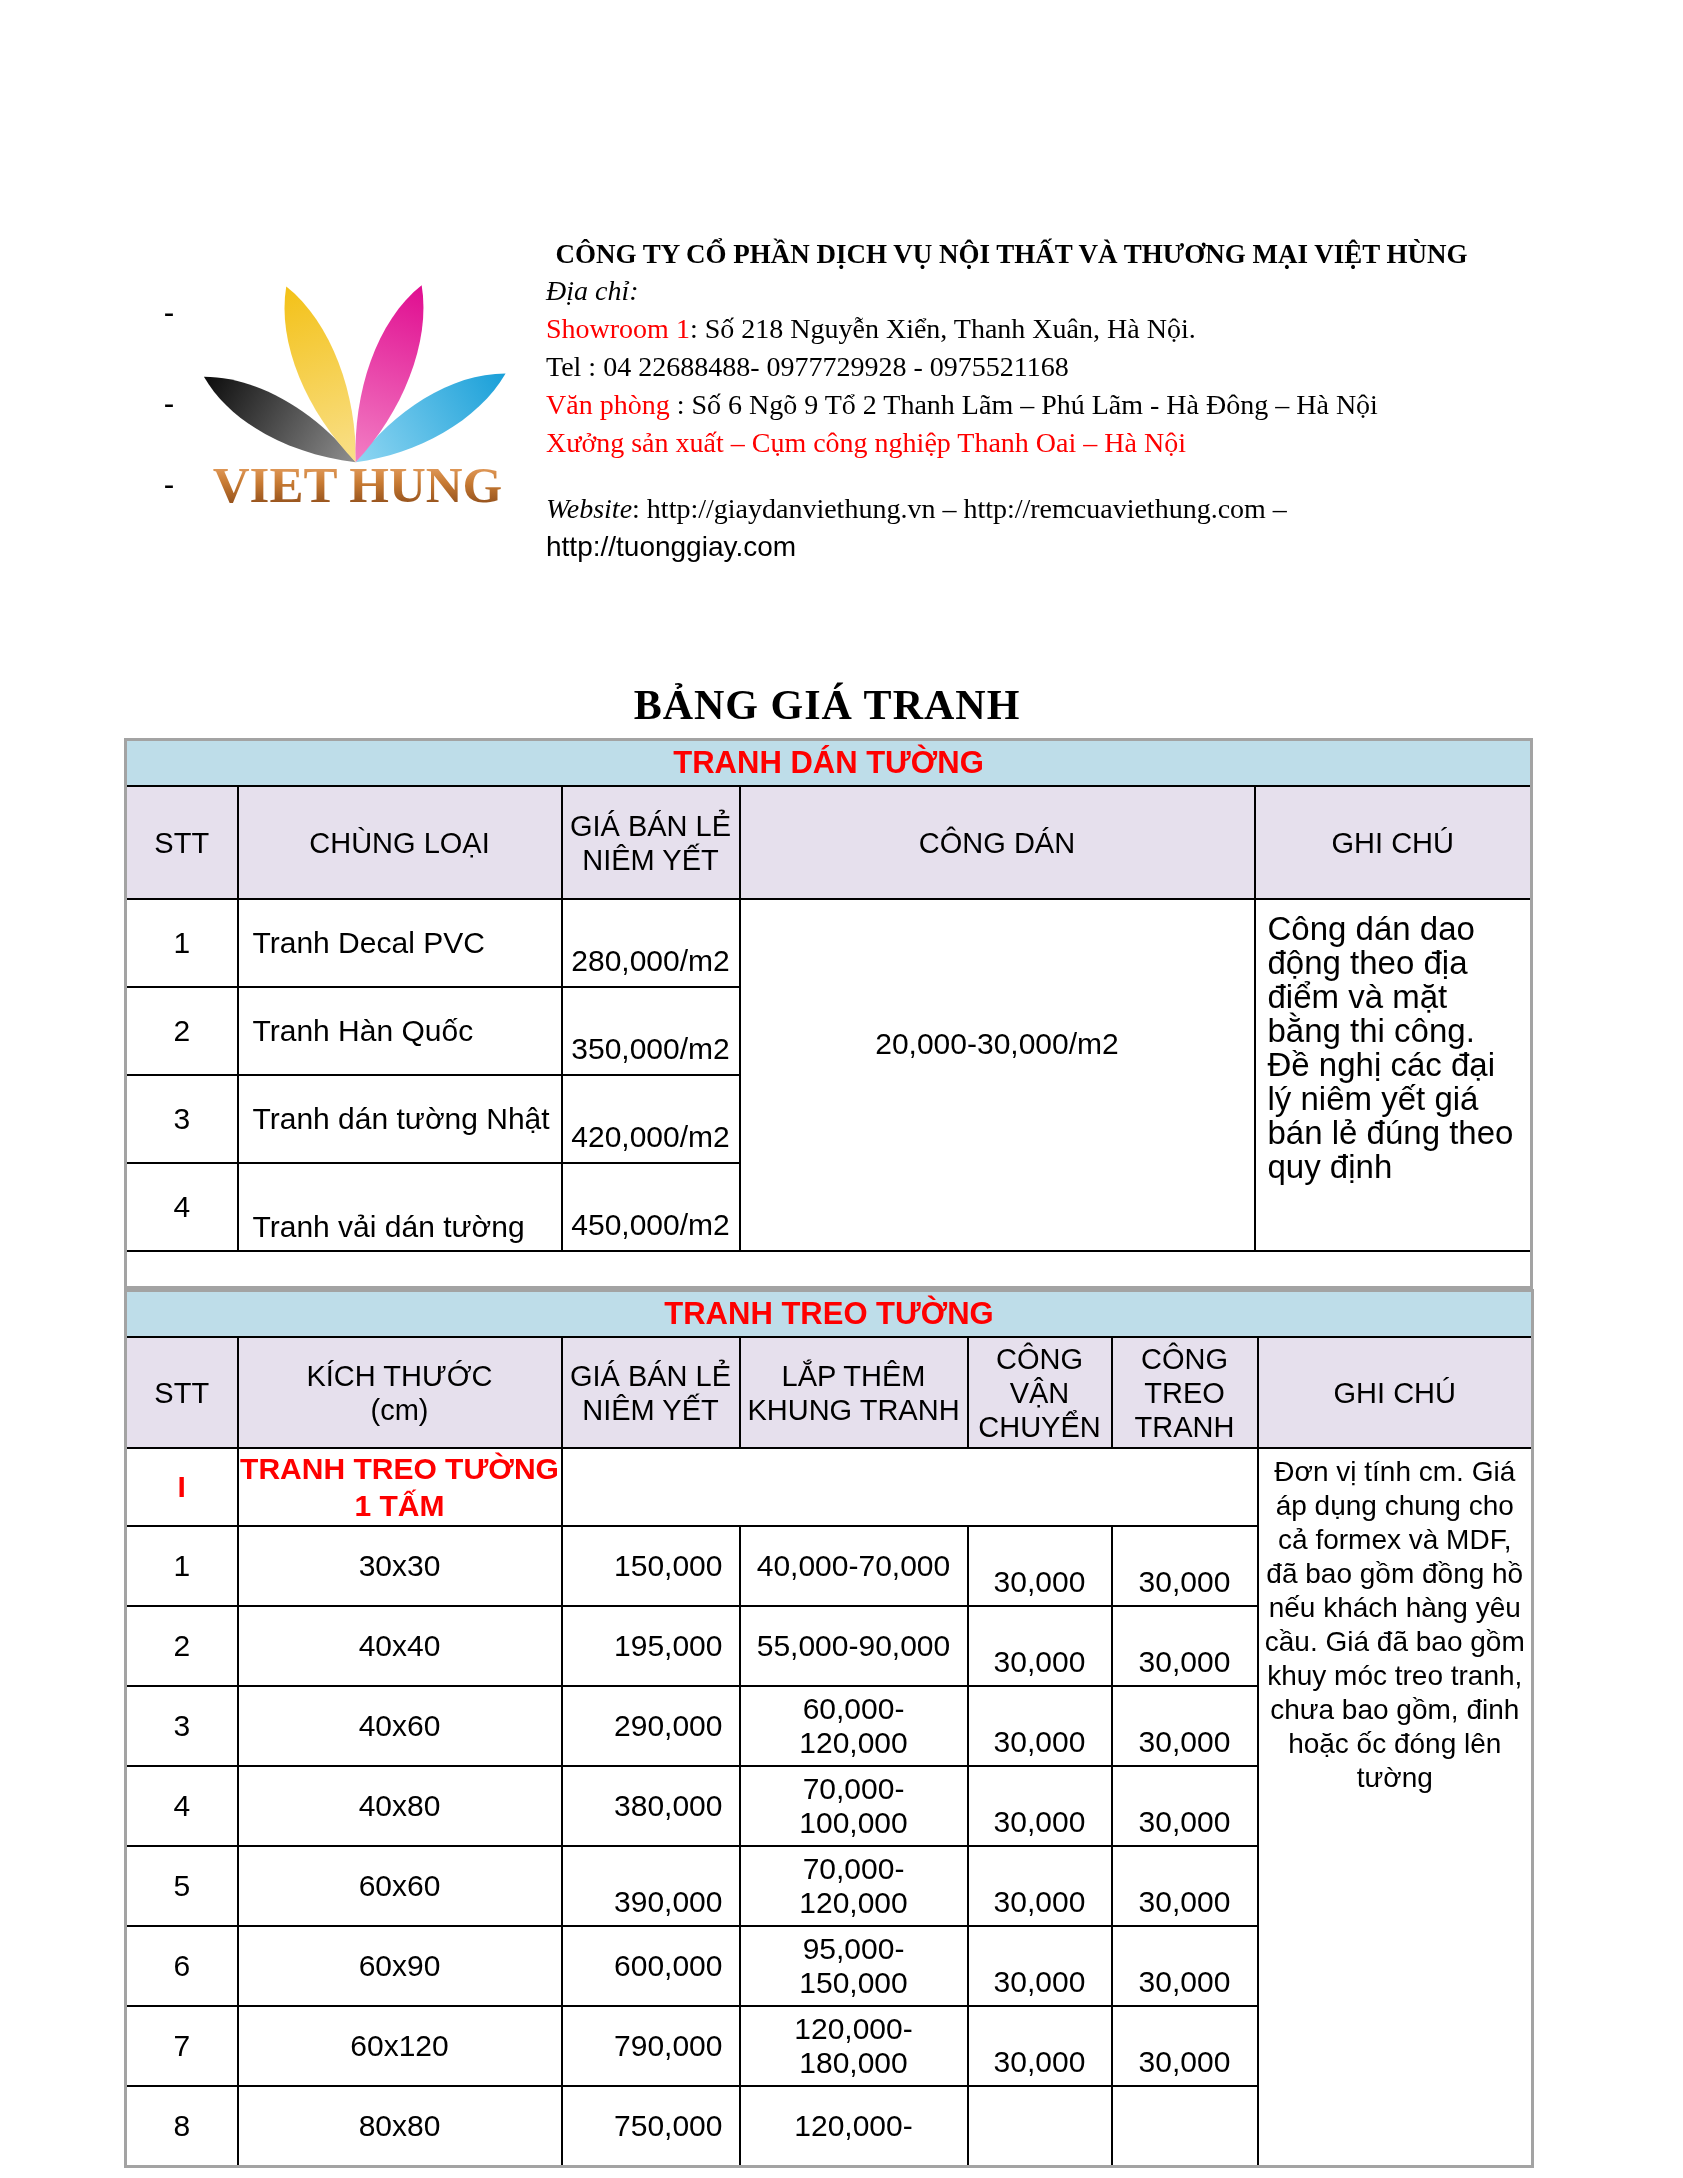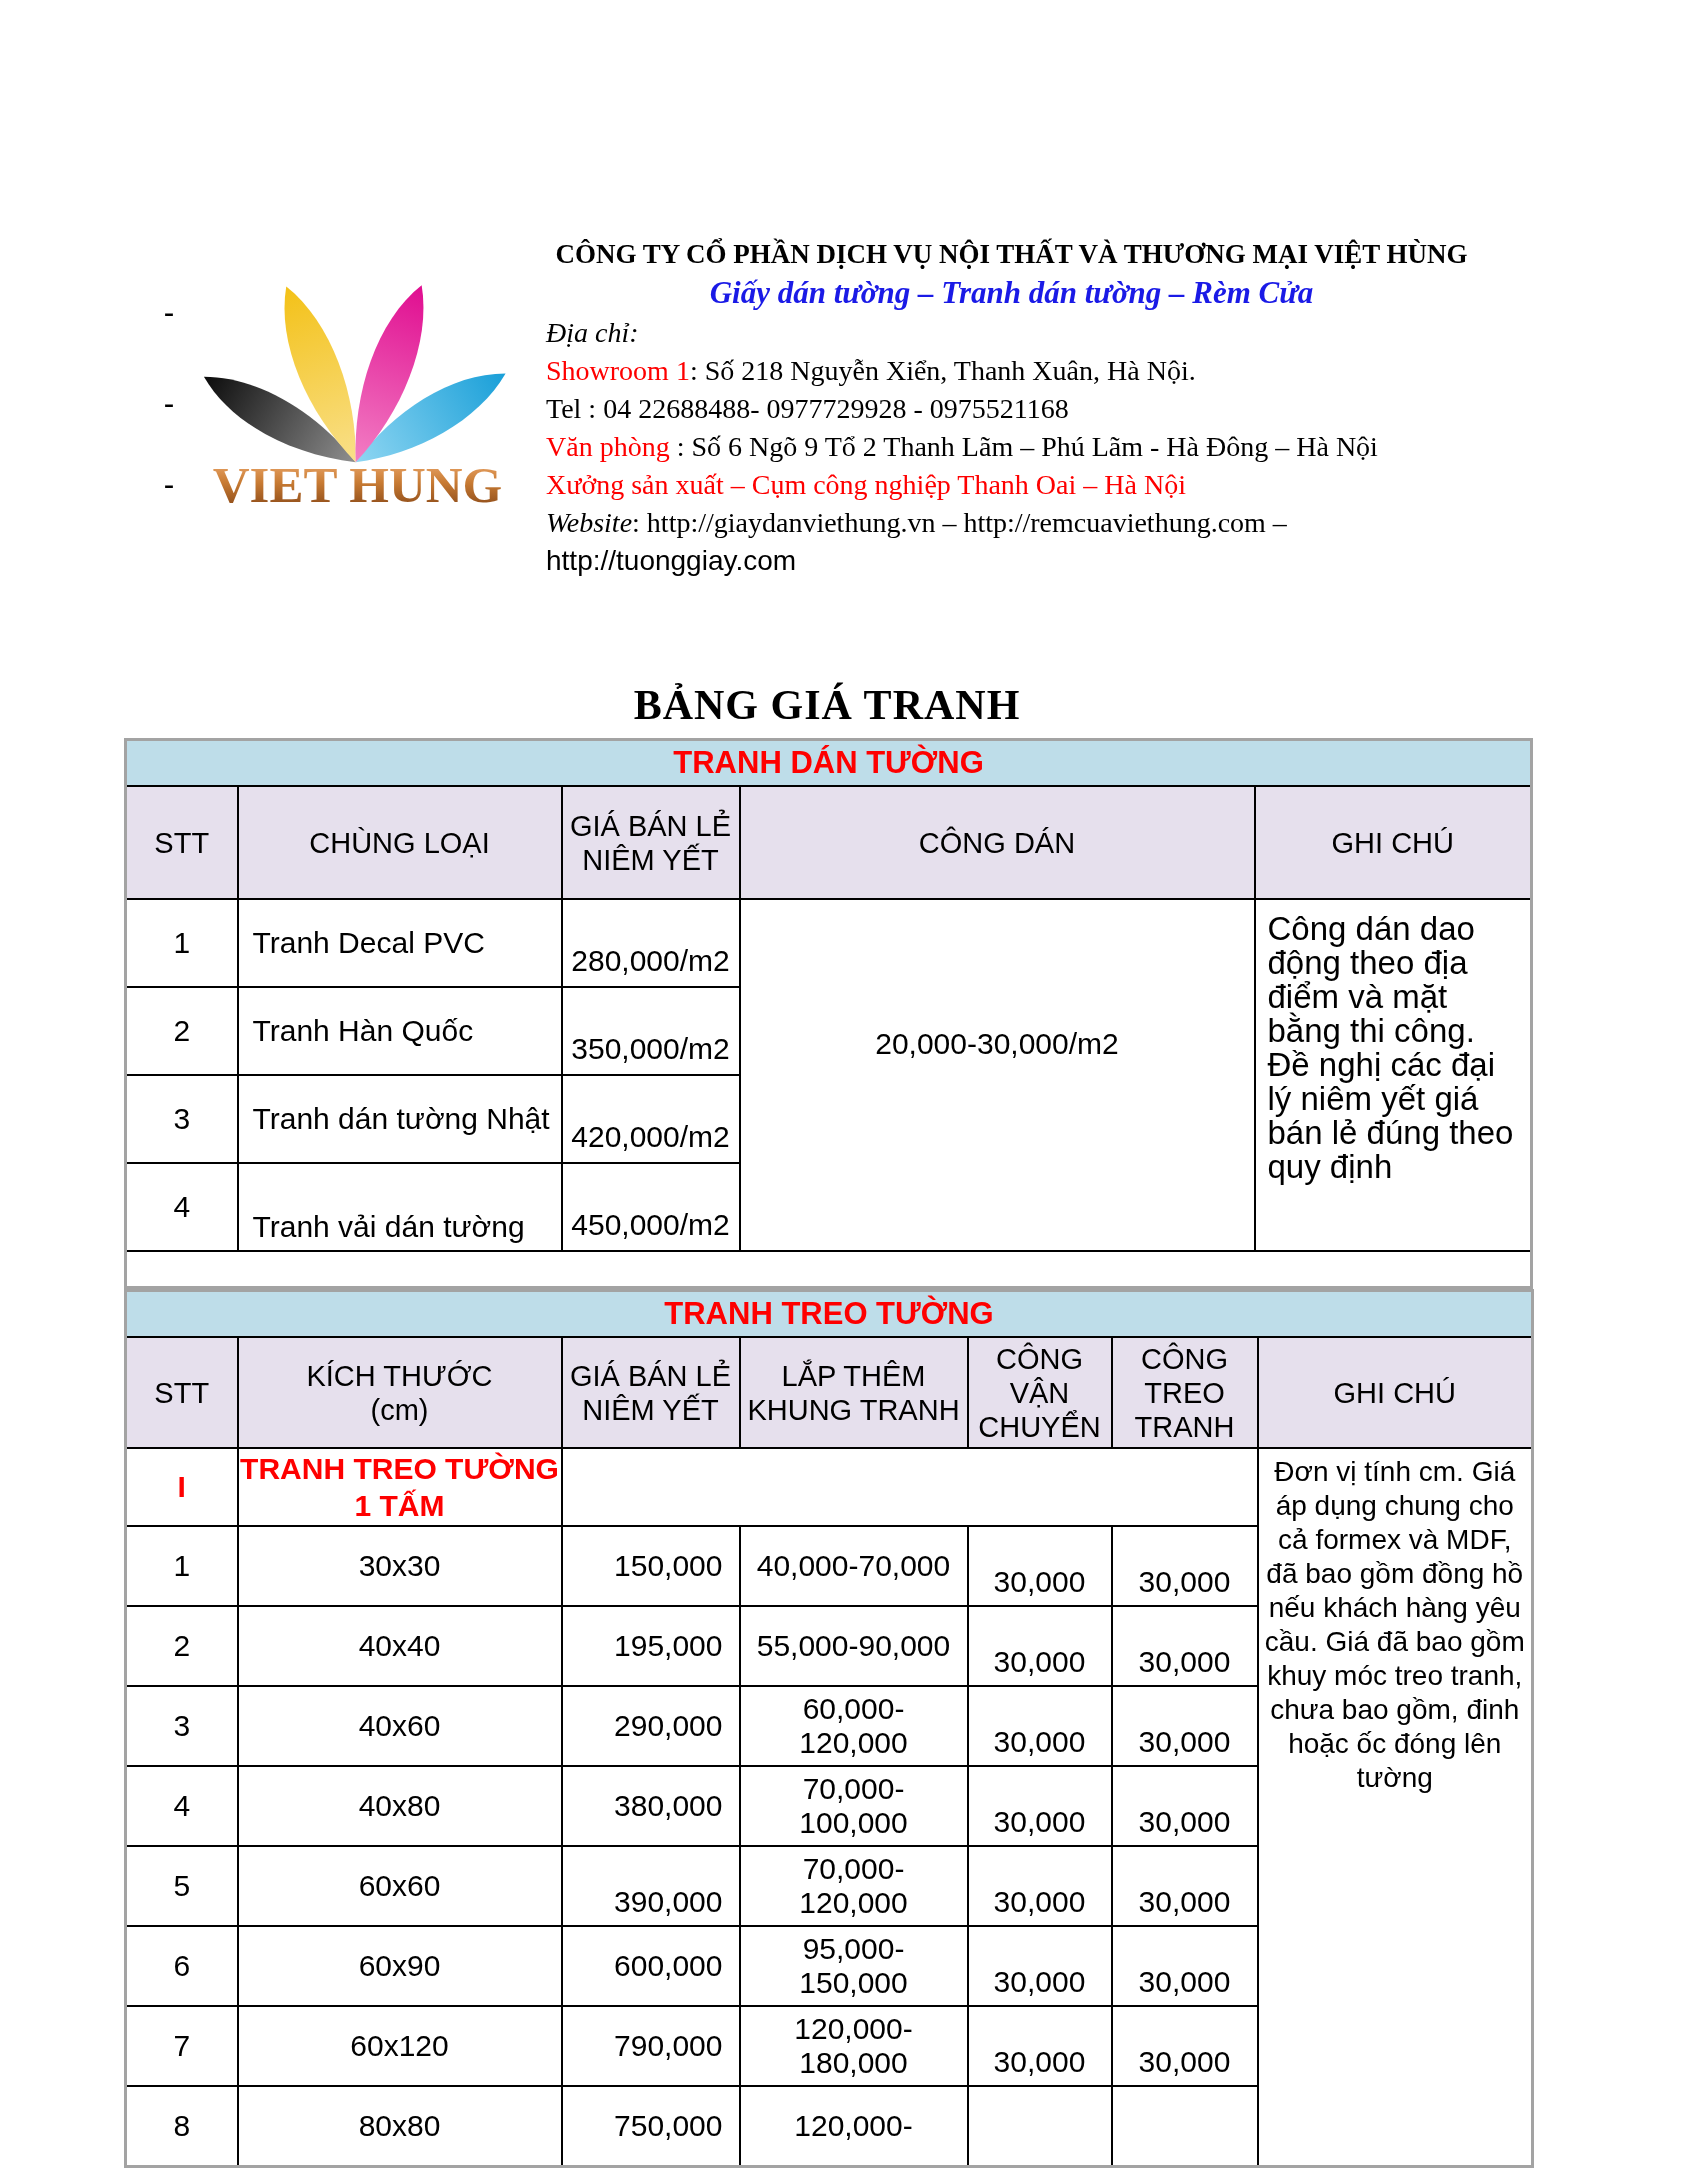--- a/index.html
+++ b/index.html
@@ -16,21 +16,21 @@
              font-size:51px;letter-spacing:0px;
              background:linear-gradient(180deg,#f2b077 0%,#c97c34 45%,#7e3f12 100%);
              -webkit-background-clip:text;background-clip:text;color:transparent;}
 
   .hblock{position:absolute;left:546px;top:228px;width:931px;
           font-family:"Liberation Serif",serif;font-size:28px;line-height:38px;}
   .company-name{text-align:center;font-weight:bold;font-size:27px;line-height:36px;margin-top:8px;}
   .tagline{text-align:center;color:#1a1ae6;font-weight:bold;font-style:italic;font-size:31px;line-height:42px;}
   .addr-label{font-style:italic;}
   .red{color:#fe0000;}
-  .website-row{}
+  .website-row{margin-top:28px;}
   .website-label{font-style:italic;}
   .website-last{font-family:"Liberation Sans",sans-serif;}
 
   .doc-title{position:absolute;left:124px;top:681px;width:1406px;text-align:center;
              font-family:"Liberation Serif",serif;font-weight:bold;font-size:42px;letter-spacing:1px;}
 
   
   .tables{position:absolute;left:124px;top:738px;width:1406px;}
   table{border-collapse:collapse;table-layout:fixed;width:1406px;border:3px solid #a3a3a3;}
   td{border:2px solid #000;overflow:hidden;font-size:30px;}
@@ -99,21 +99,20 @@
         <path d="M0,0 C-28,-64 -32,-138 -2,-190 C28,-138 26,-62 0,0 Z" transform="rotate(60)" fill="url(#gb)"></path>
         <path d="M0,0 C-30,-70 -34,-152 -2,-206 C30,-152 28,-68 0,0 Z" transform="rotate(-21)" fill="url(#gy)"></path>
         <path d="M0,0 C-30,-70 -34,-152 -2,-206 C30,-152 28,-68 0,0 Z" transform="rotate(21)" fill="url(#gm)"></path>
       </g>
     </svg>
     <div class="logo-text">VIET HUNG</div>
   </div>
 
   <div class="hblock">
     <div class="company-name">CÔNG TY CỔ PHẦN DỊCH VỤ NỘI THẤT VÀ THƯƠNG MẠI VIỆT HÙNG</div>
-    <div class="tagline">Giấy dán tường – Tranh dán tường – Rèm Cửa</div>
     <div class="addr-label">Địa chỉ:</div>
     <div><span class="red">Showroom 1</span><span>: Số 218 Nguyễn Xiển, Thanh Xuân, Hà Nội.</span></div>
     <div>Tel : 04 22688488-  0977729928 - 0975521168</div>
     <div><span class="red">Văn phòng</span><span> : Số 6 Ngõ 9 Tổ 2 Thanh Lãm – Phú Lãm  - Hà Đông – Hà Nội</span></div>
     <div class="red">Xưởng sản xuất – Cụm công nghiệp Thanh Oai – Hà Nội</div>
     <div class="website-row"><span class="website-label">Website</span><span>: http://giaydanviethung.vn –  http://remcuaviethung.com – </span><span class="website-last">http://tuonggiay.com</span></div>
   </div>
 
   <div class="doc-title">BẢNG GIÁ TRANH</div>
 

